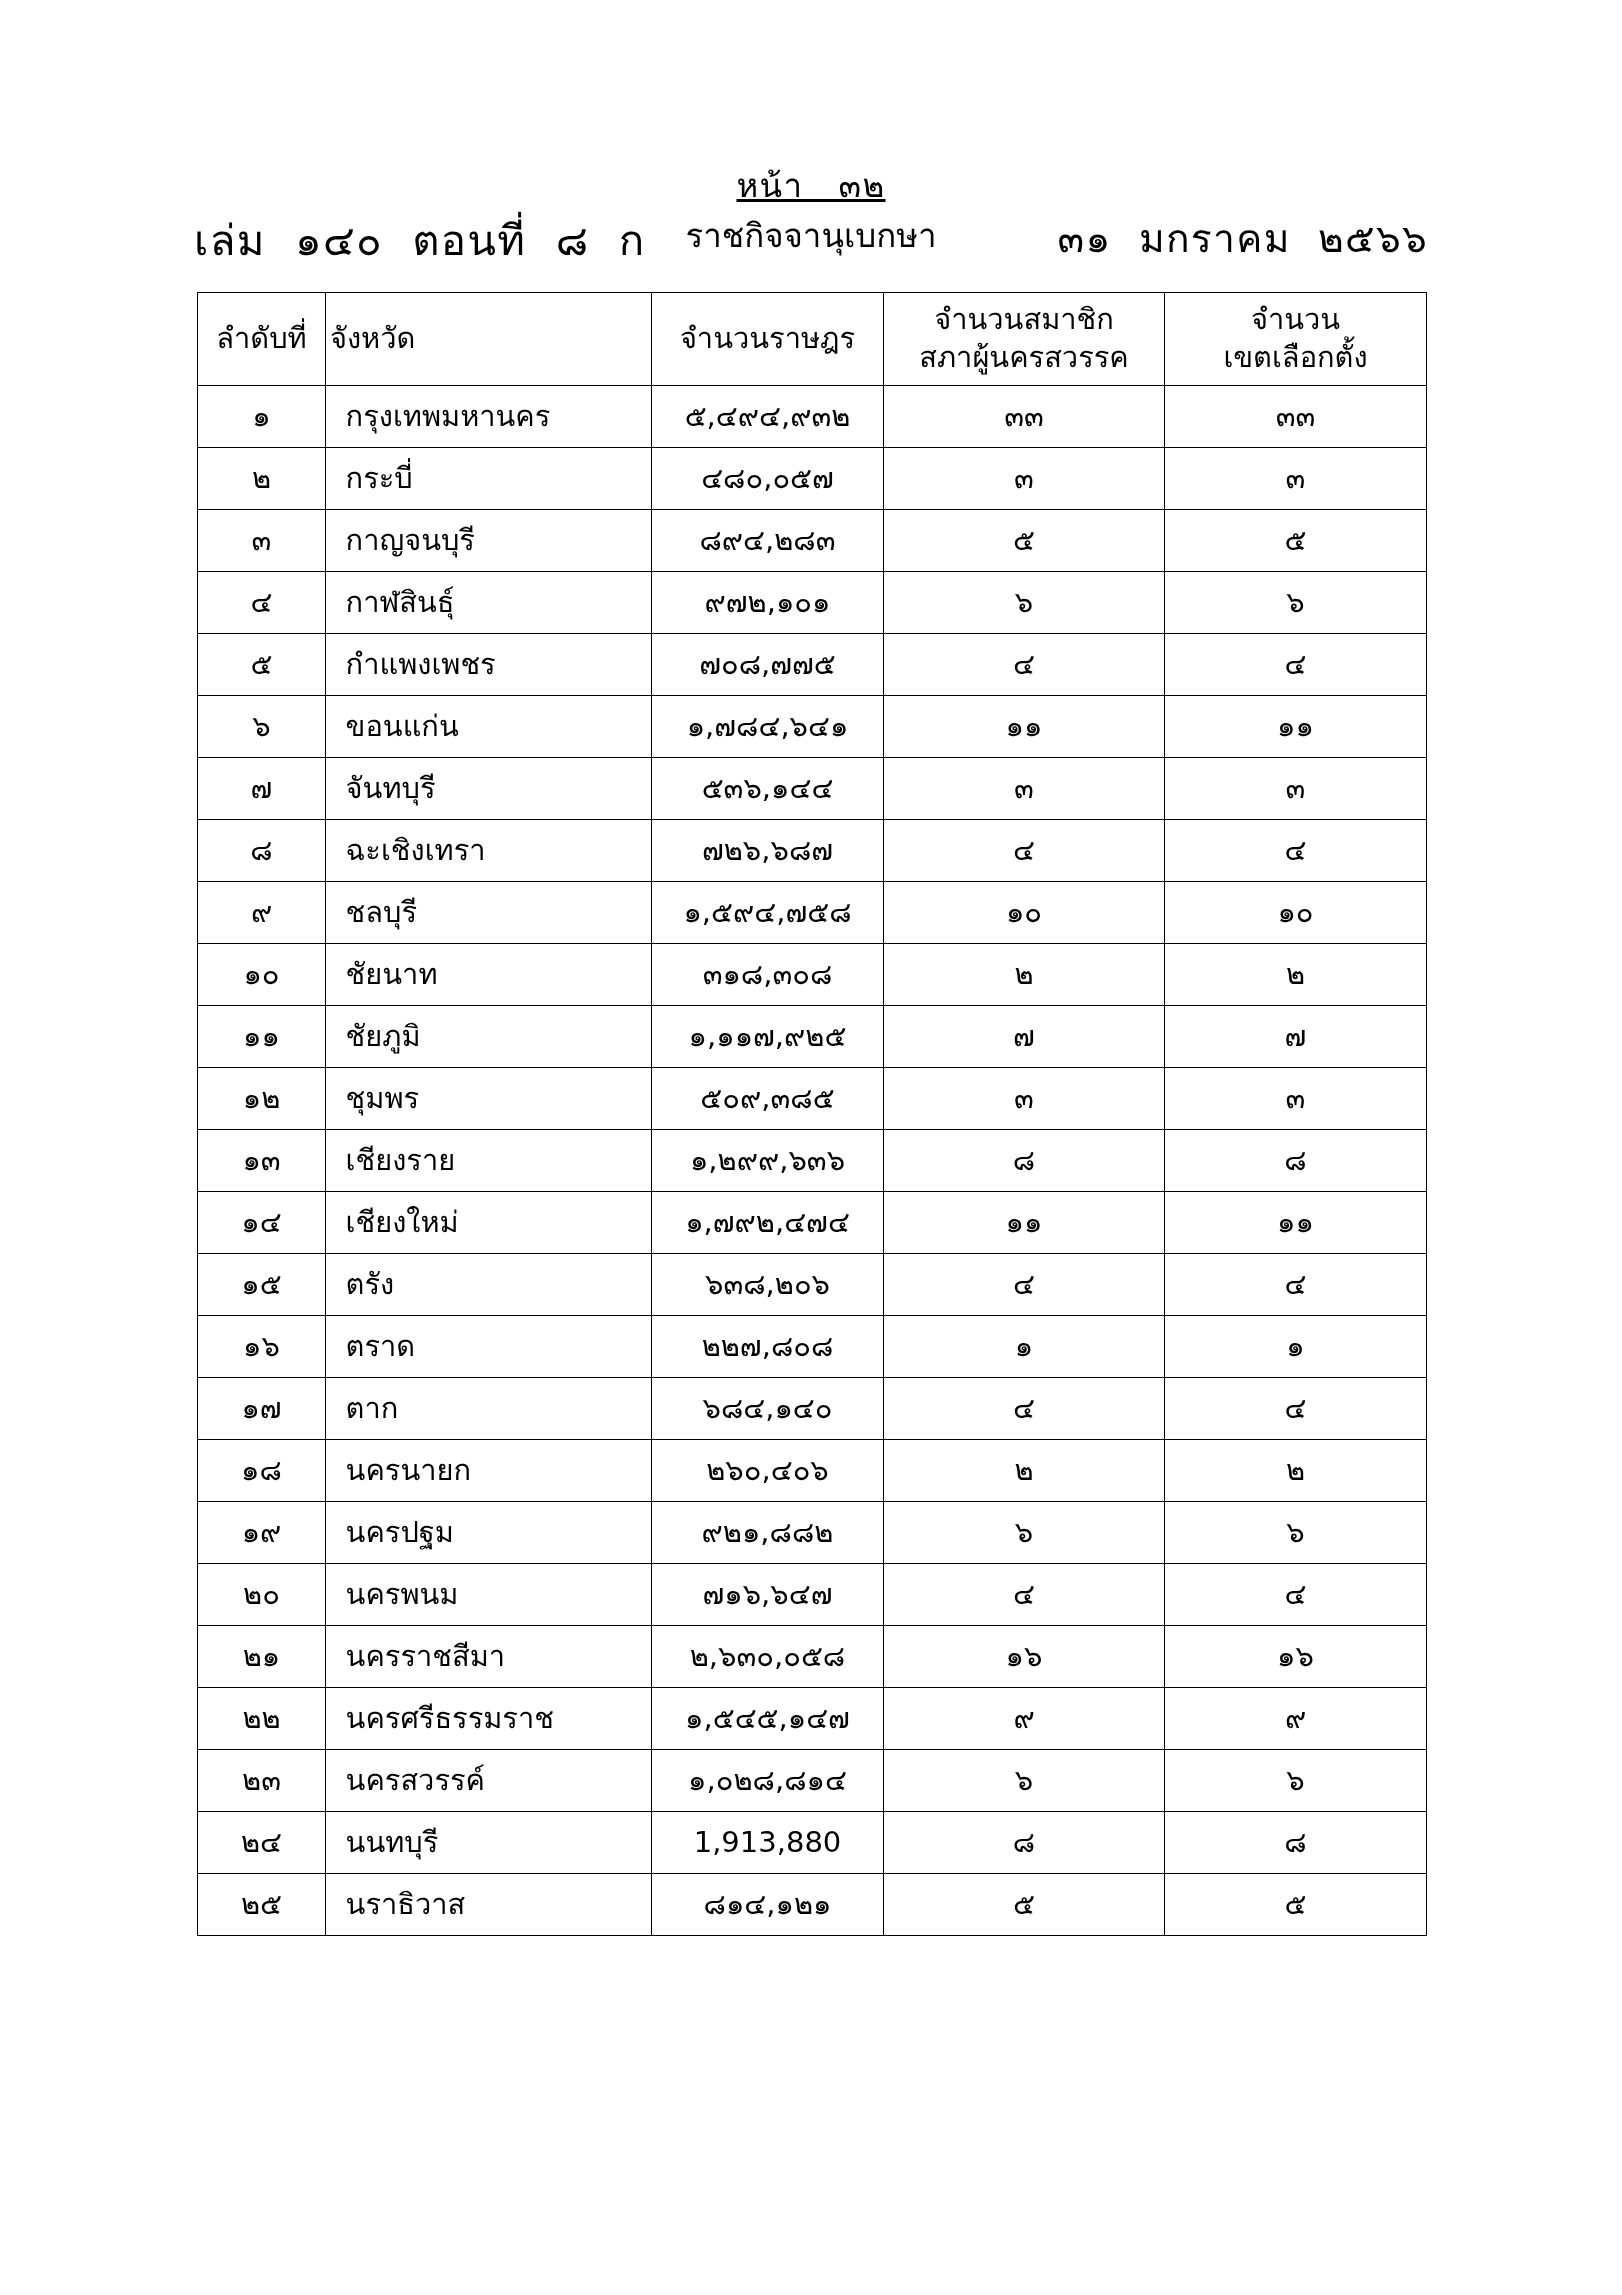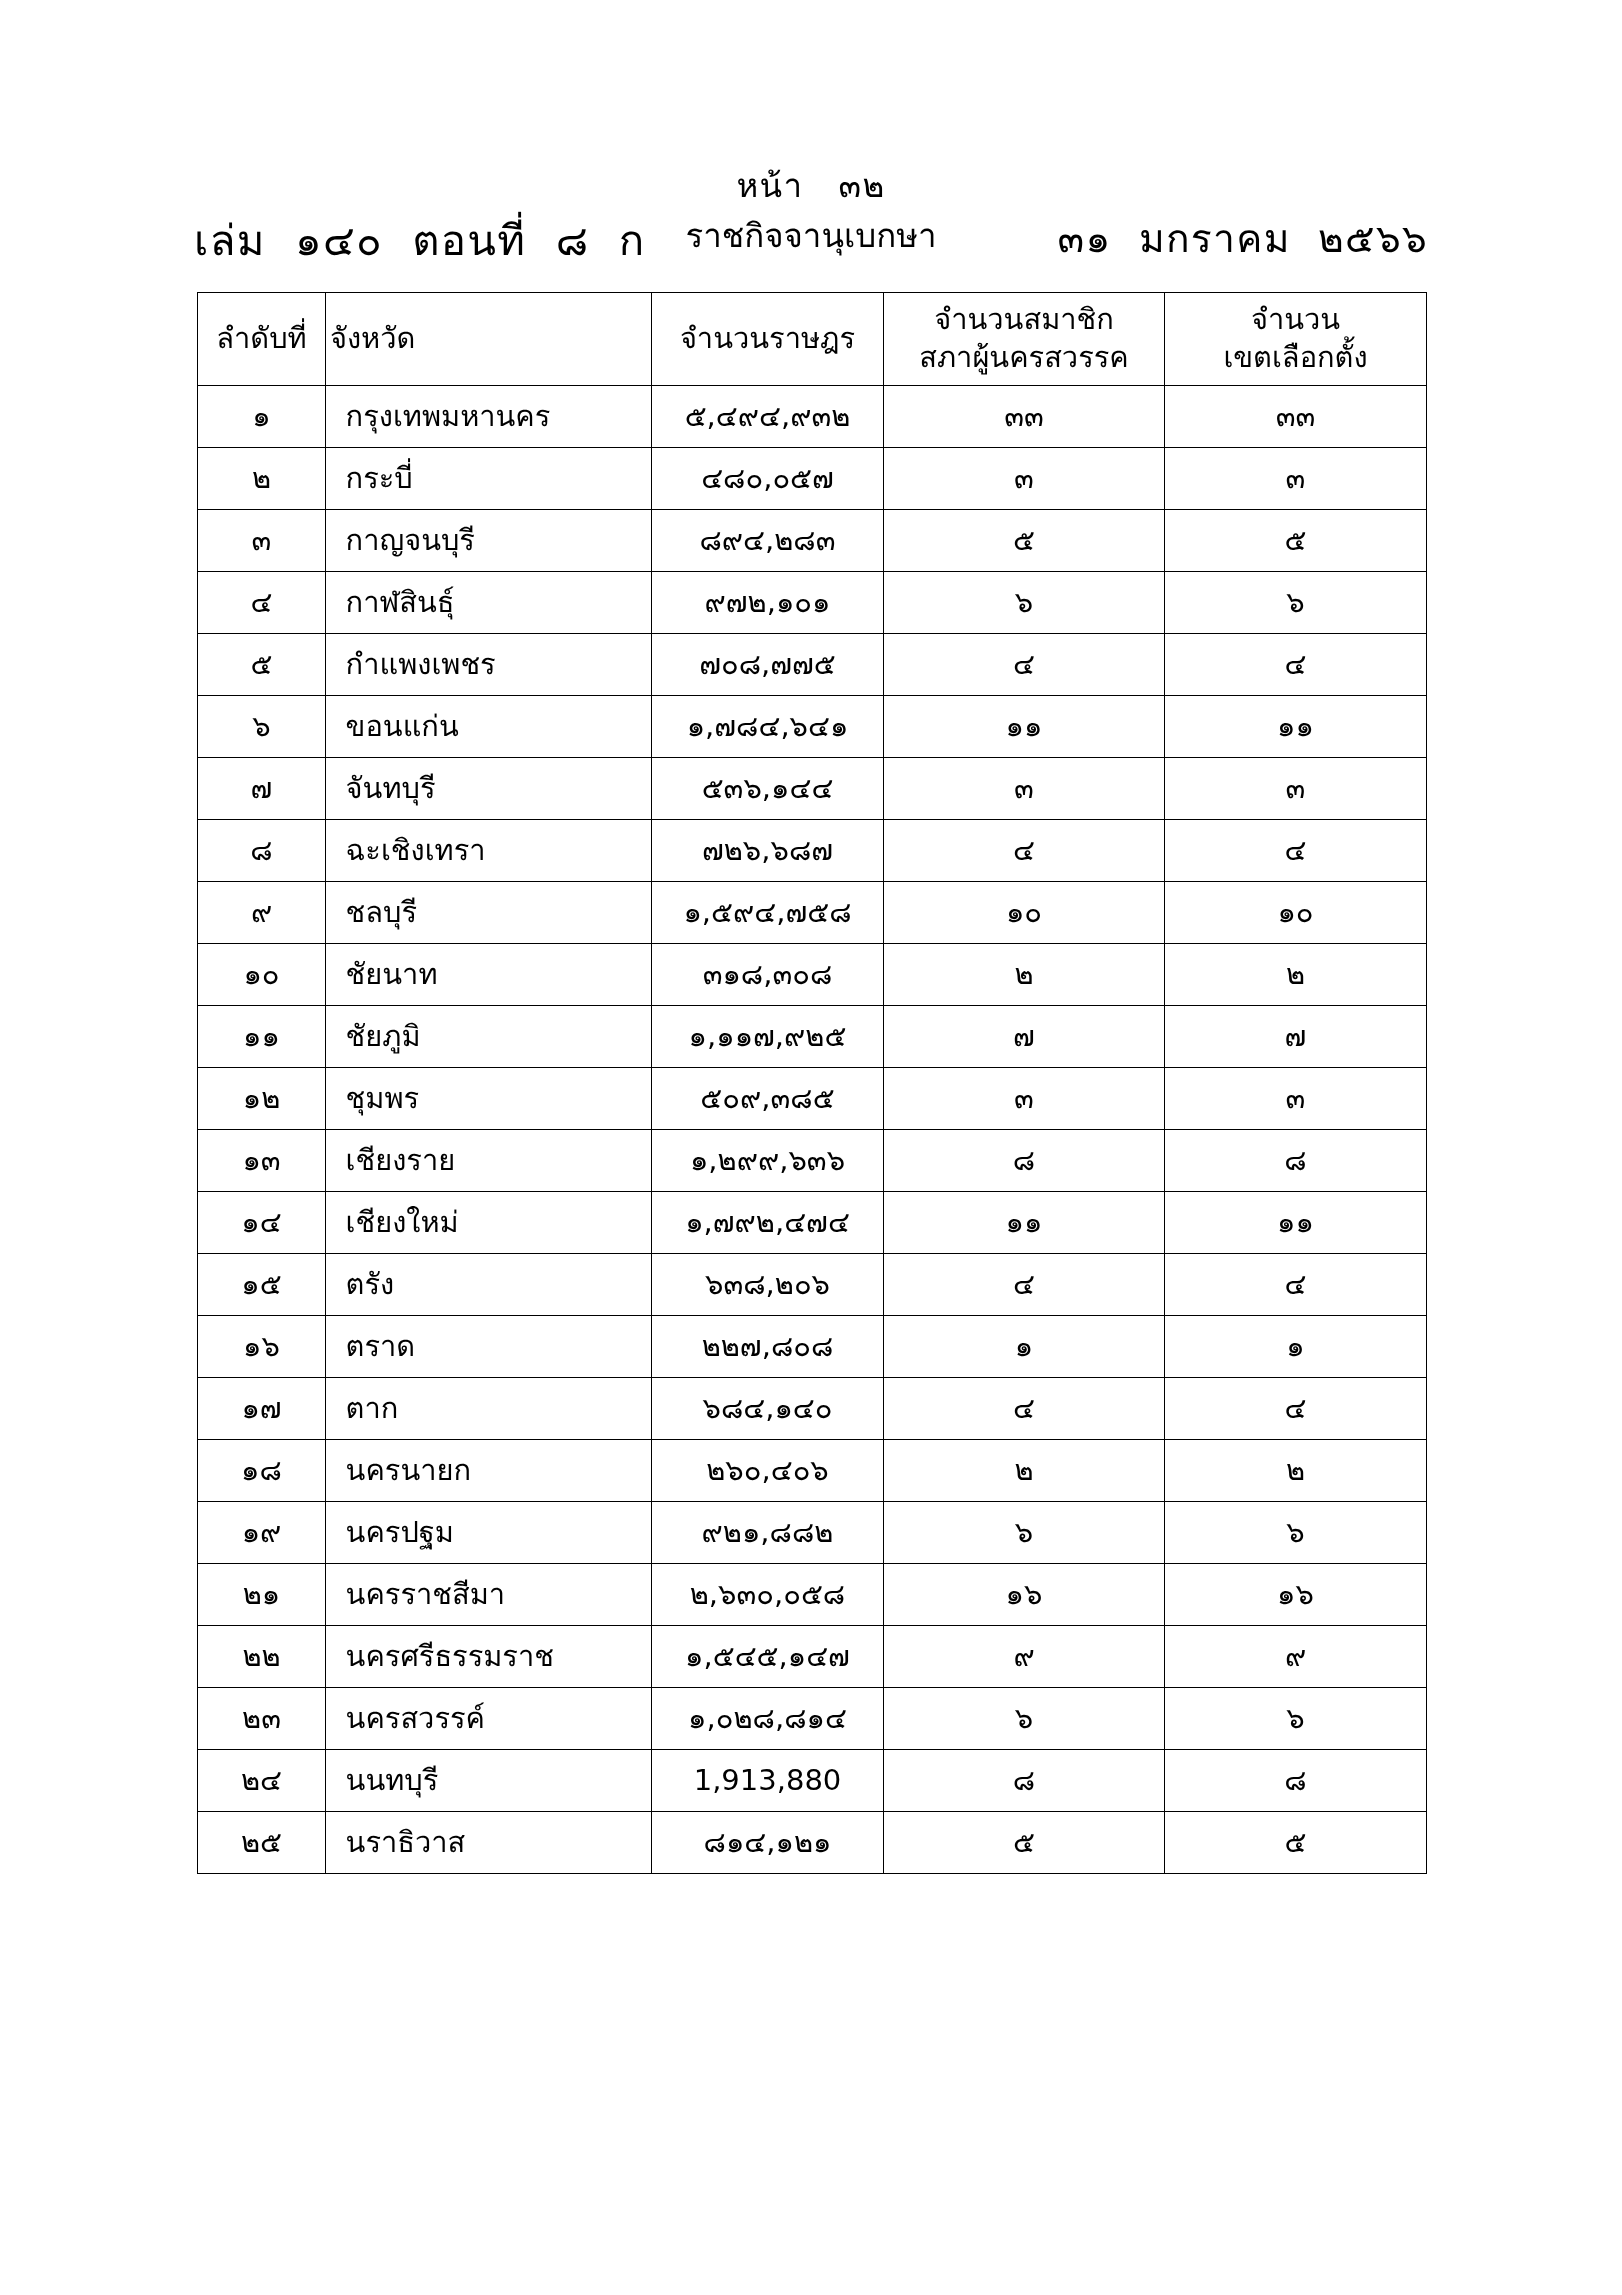--- a/index.html
+++ b/index.html
@@ -26,20 +26,21 @@
   .header-page-no {
     position: absolute;
     left: 0;
     top: 165px;
     width: 1622px;
     text-align: center;
     font-size: 33px;
     line-height: 1.25;
     letter-spacing: 1.3px;
     white-space: pre;
+    text-decoration: underline;
   }
   .header-line {
     position: absolute;
     left: 0;
     top: 215px;
     width: 1622px;
     height: 50px;
   }
   .header-left {
     position: absolute;
@@ -287,20 +288,27 @@
           <td>๒</td>
         </tr>
         <tr>
           <td>๑๙</td>
           <td class="col-province">นครปฐม</td>
           <td>๙๒๑,๘๘๒</td>
           <td>๖</td>
           <td>๖</td>
         </tr>
         <tr>
+          <td>๒๐</td>
+          <td class="col-province">นครพนม</td>
+          <td>๗๑๖,๖๔๗</td>
+          <td>๔</td>
+          <td>๔</td>
+        </tr>
+        <tr>
           <td>๒๑</td>
           <td class="col-province">นครราชสีมา</td>
           <td>๒,๖๓๐,๐๕๘</td>
           <td>๑๖</td>
           <td>๑๖</td>
         </tr>
         <tr>
           <td>๒๒</td>
           <td class="col-province">นครศรีธรรมราช</td>
           <td>๑,๕๔๕,๑๔๗</td>

